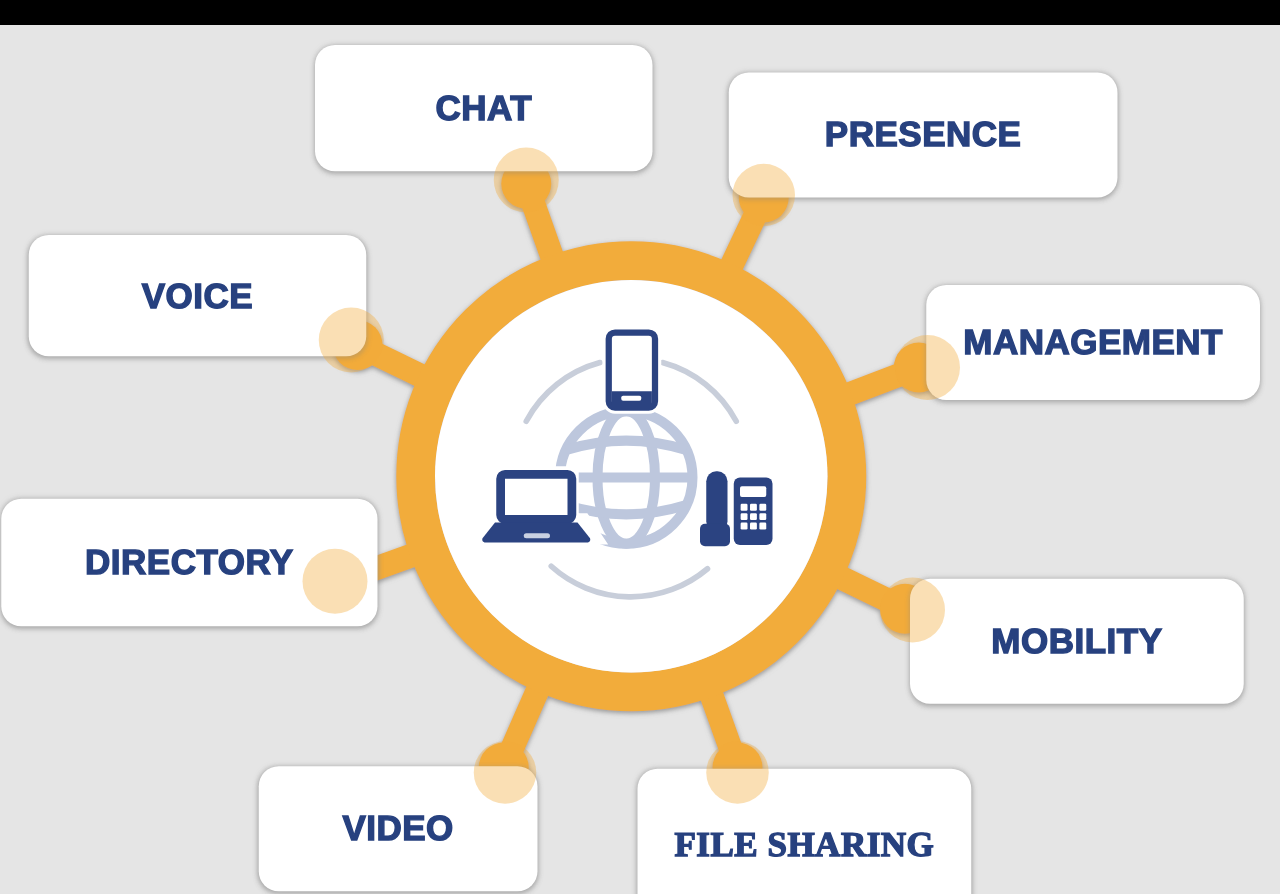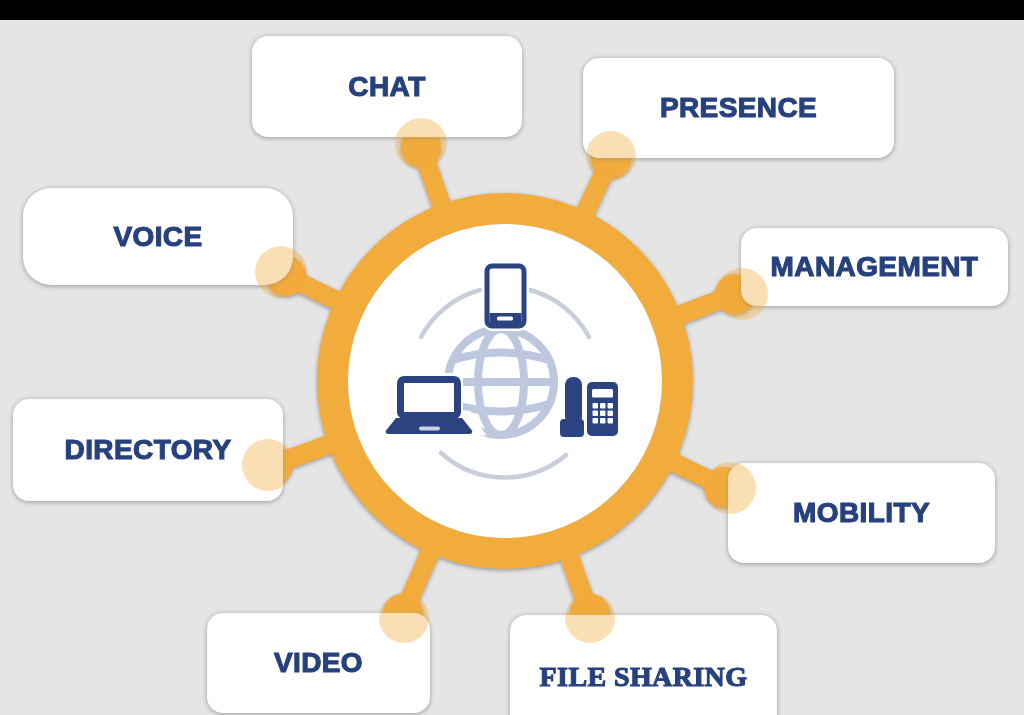--- a/index.html
+++ b/index.html
@@ -25,23 +25,23 @@
   .node-label{
     color:#27417F;
     font-size:28px;
     font-weight:bold;
     letter-spacing:.4px;
     -webkit-text-stroke:1.1px #27417F;
     white-space:nowrap;
   }
   .box-chat        {left:252px; top:16px;  width:270px; height:101px;}
   .box-presence    {left:583px; top:38px;  width:311px; height:100px;}
-  .box-voice       {left:23px;  top:168px; width:270px; height:97px;border-radius:28px;}
-  .box-management  {left:741px; top:208px; width:267px; height:78px;}
-  .box-directory   {left:13px;  top:379px; width:270px; height:102px;}
+  .box-voice       {left:23px;  top:168px; width:270px; height:97px;}
+  .box-management  {left:741px; top:208px; width:267px; height:92px;}
+  .box-directory   {left:1px;  top:379px; width:301px; height:102px;}
   .box-mobility    {left:728px; top:443px; width:267px; height:100px;}
   .box-video       {left:207px; top:593px; width:223px; height:100px;}
   .box-file-sharing{left:510px; top:595px; width:267px; height:124px;font-family:Liberation Serif, serif;}
 </style>
 </head>
 <body>
 
 <div id="canvas">
 
   <svg id="base" class="layer" width="1024" height="715" viewBox="0 0 1024 715">

